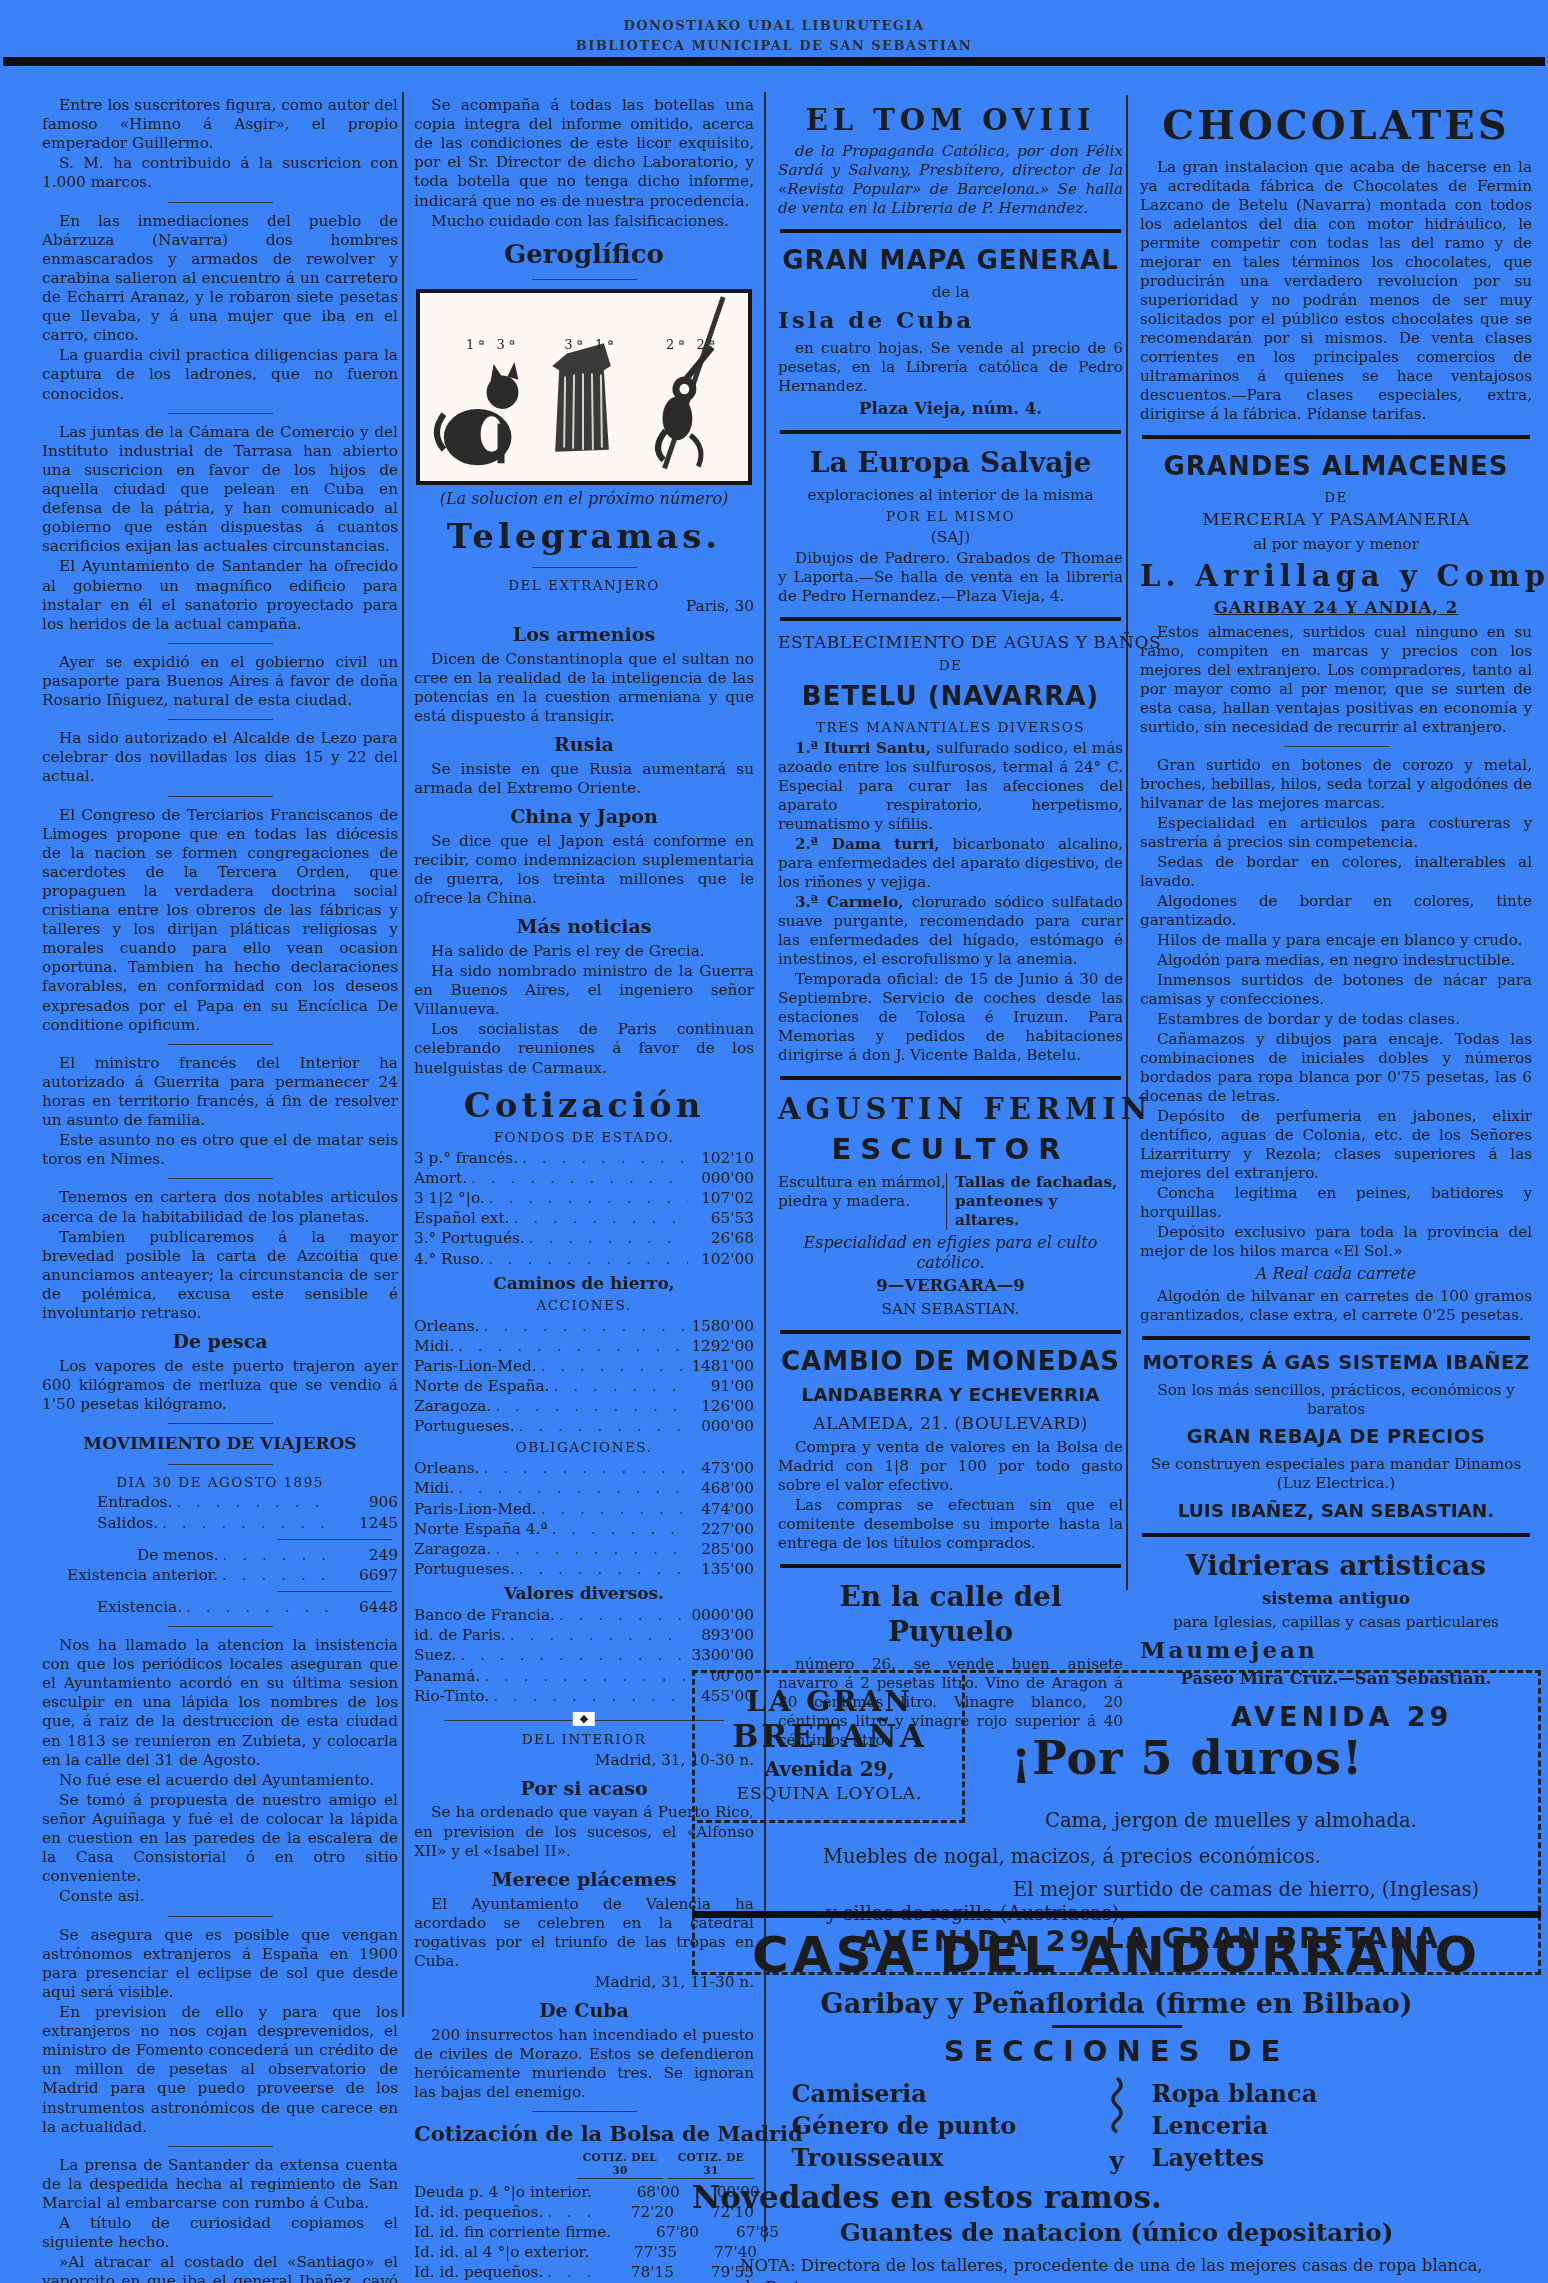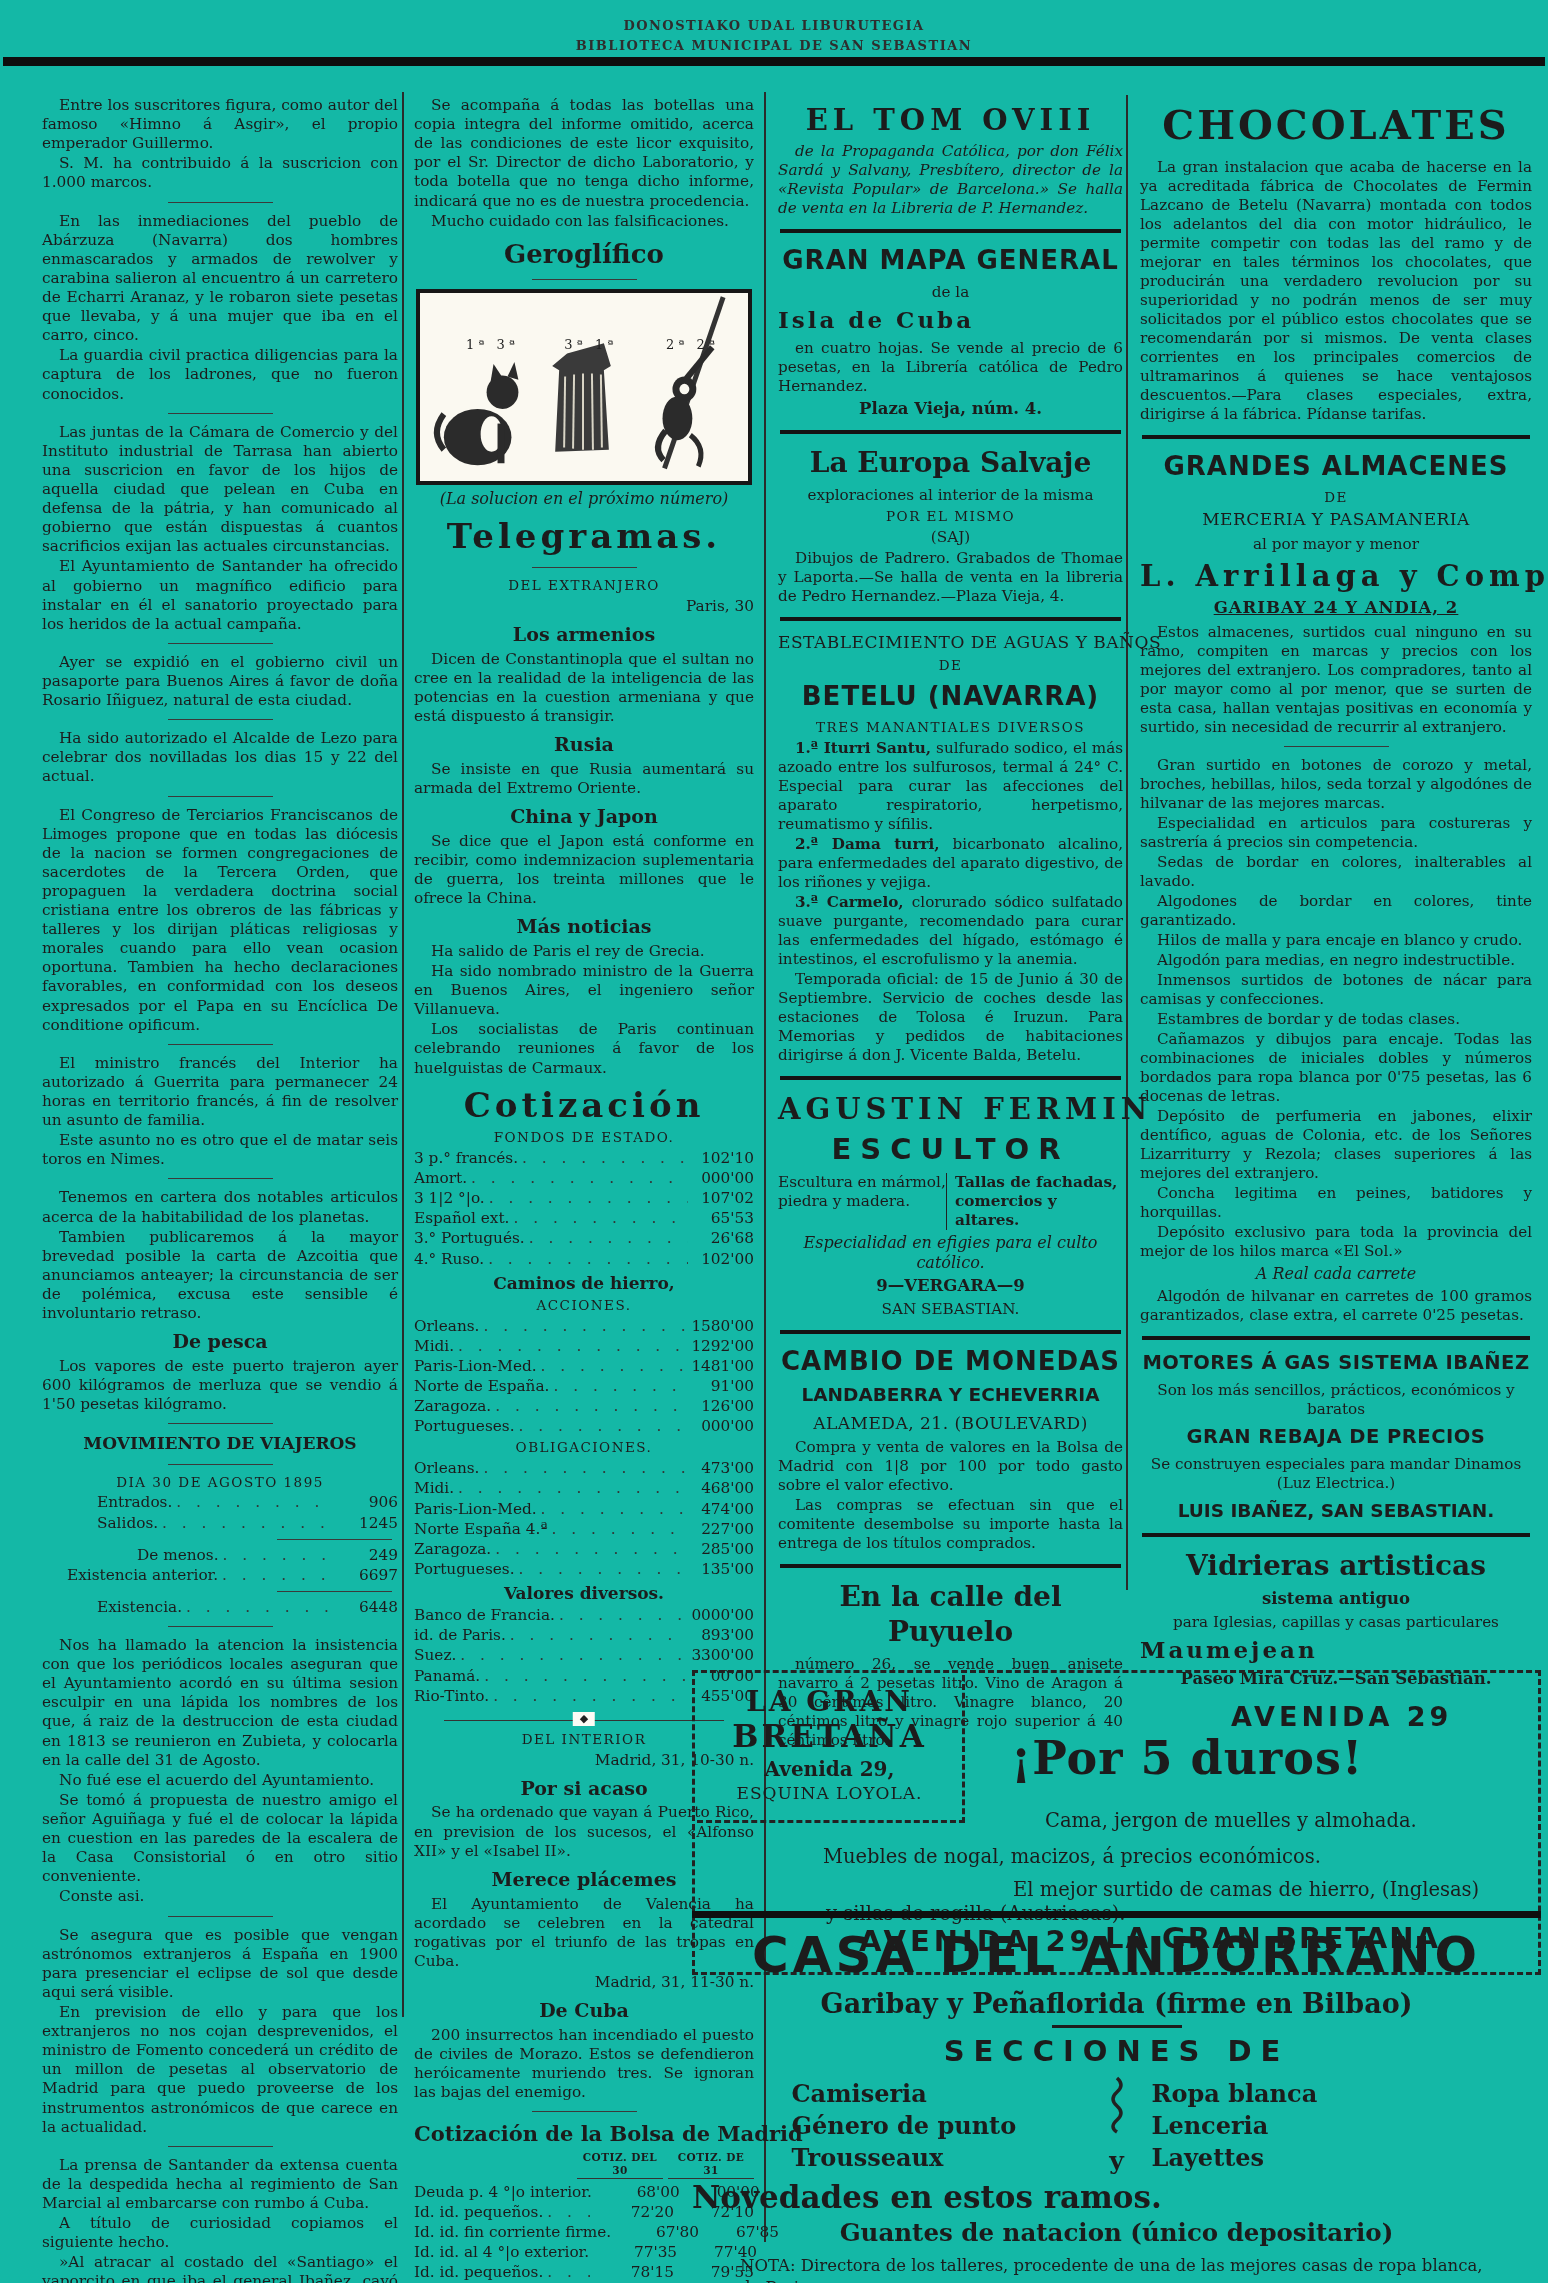--- a/index.html
+++ b/index.html
@@ -1,16 +1,16 @@
 <!DOCTYPE html>
 <html><head>
 <meta charset="utf-8">
 <style>
   html,body{margin:0;padding:0;background:#e9e7e0;}
-  #page{position:relative;width:1548px;height:2283px;background:#14b8a6;overflow:hidden;
+  #page{position:relative;width:1548px;height:2283px;background:#3b82f6;overflow:hidden;
         color:#1c1c1c;font-family:"DejaVu Serif","Liberation Serif",serif;}
   .masthead{position:absolute;top:16px;left:0;width:100%;text-align:center;font-weight:700;
         font-size:13px;letter-spacing:1.5px;color:#2e2e2e;line-height:1.55;}
   .topbar{position:absolute;top:57px;left:3px;width:1542px;height:9px;background:#0e0e0e;}
   .vrule{position:absolute;width:2px;background:#2b2b2b;}
   .col{position:absolute;font-size:15.3px;line-height:1.25;text-align:justify;}
   .p{margin:0 0 1px;text-indent:17px;}
   .pi{font-style:italic;}
   .c{text-align:center;text-indent:0;margin:2px 0;}
   .cb{text-align:center;font-weight:700;margin:3px 0;font-size:16.5px;}
@@ -420,21 +420,21 @@
       <div class="sc">TRES MANANTIALES DIVERSOS</div>
       <div class="p"><b>1.ª  Iturri Santu,</b> sulfurado sodico, el más azoado entre los sulfurosos, termal á 24° C. Especial para curar las afecciones del aparato respiratorio, herpetismo, reumatismo y sífilis.</div>
       <div class="p"><b>2.ª  Dama turri,</b> bicarbonato alcalino, para enfermedades del aparato digestivo, de los riñones y vejiga.</div>
       <div class="p"><b>3.ª  Carmelo,</b> clorurado sódico sulfatado suave purgante, recomendado para curar las enfermedades del hígado, estómago é intestinos, el escrofulismo y la anemia.</div>
       <div class="p">Temporada oficial: de 15 de Junio á 30 de Septiembre. Servicio de coches desde las estaciones de Tolosa é Iruzun. Para Memorias y pedidos de habitaciones dirigirse á don J. Vicente Balda, Betelu.</div>
       <div class="sepbar"></div>
       <div class="dlg">AGUSTIN FERMIN</div>
       <div class="esc">ESCULTOR</div>
       <div class="cols2">
         <div class="c2l">Escultura en mármol, piedra y madera.</div>
-        <div class="c2r">Tallas de fachadas, comercios y altares.</div>
+        <div class="c2r">Tallas de fachadas, panteones y altares.</div>
       </div>
       <div class="itc">Especialidad en efigies para el culto católico.</div>
       <div class="cb">9—VERGARA—9</div>
       <div class="c">SAN SEBASTIAN.</div>
       <div class="sepbar"></div>
       <div class="sxl">CAMBIO DE MONEDAS</div>
       <div class="slg">LANDABERRA Y ECHEVERRIA</div>
       <div class="sc2">ALAMEDA, 21. (BOULEVARD)</div>
       <div class="p">Compra y venta de valores en la Bolsa de Madrid con 1|8 por 100 por todo gasto sobre el valor efectivo.</div>
       <div class="p">Las compras se efectuan sin que el comitente desembolse su importe hasta la entrega de los títulos comprados.</div>

